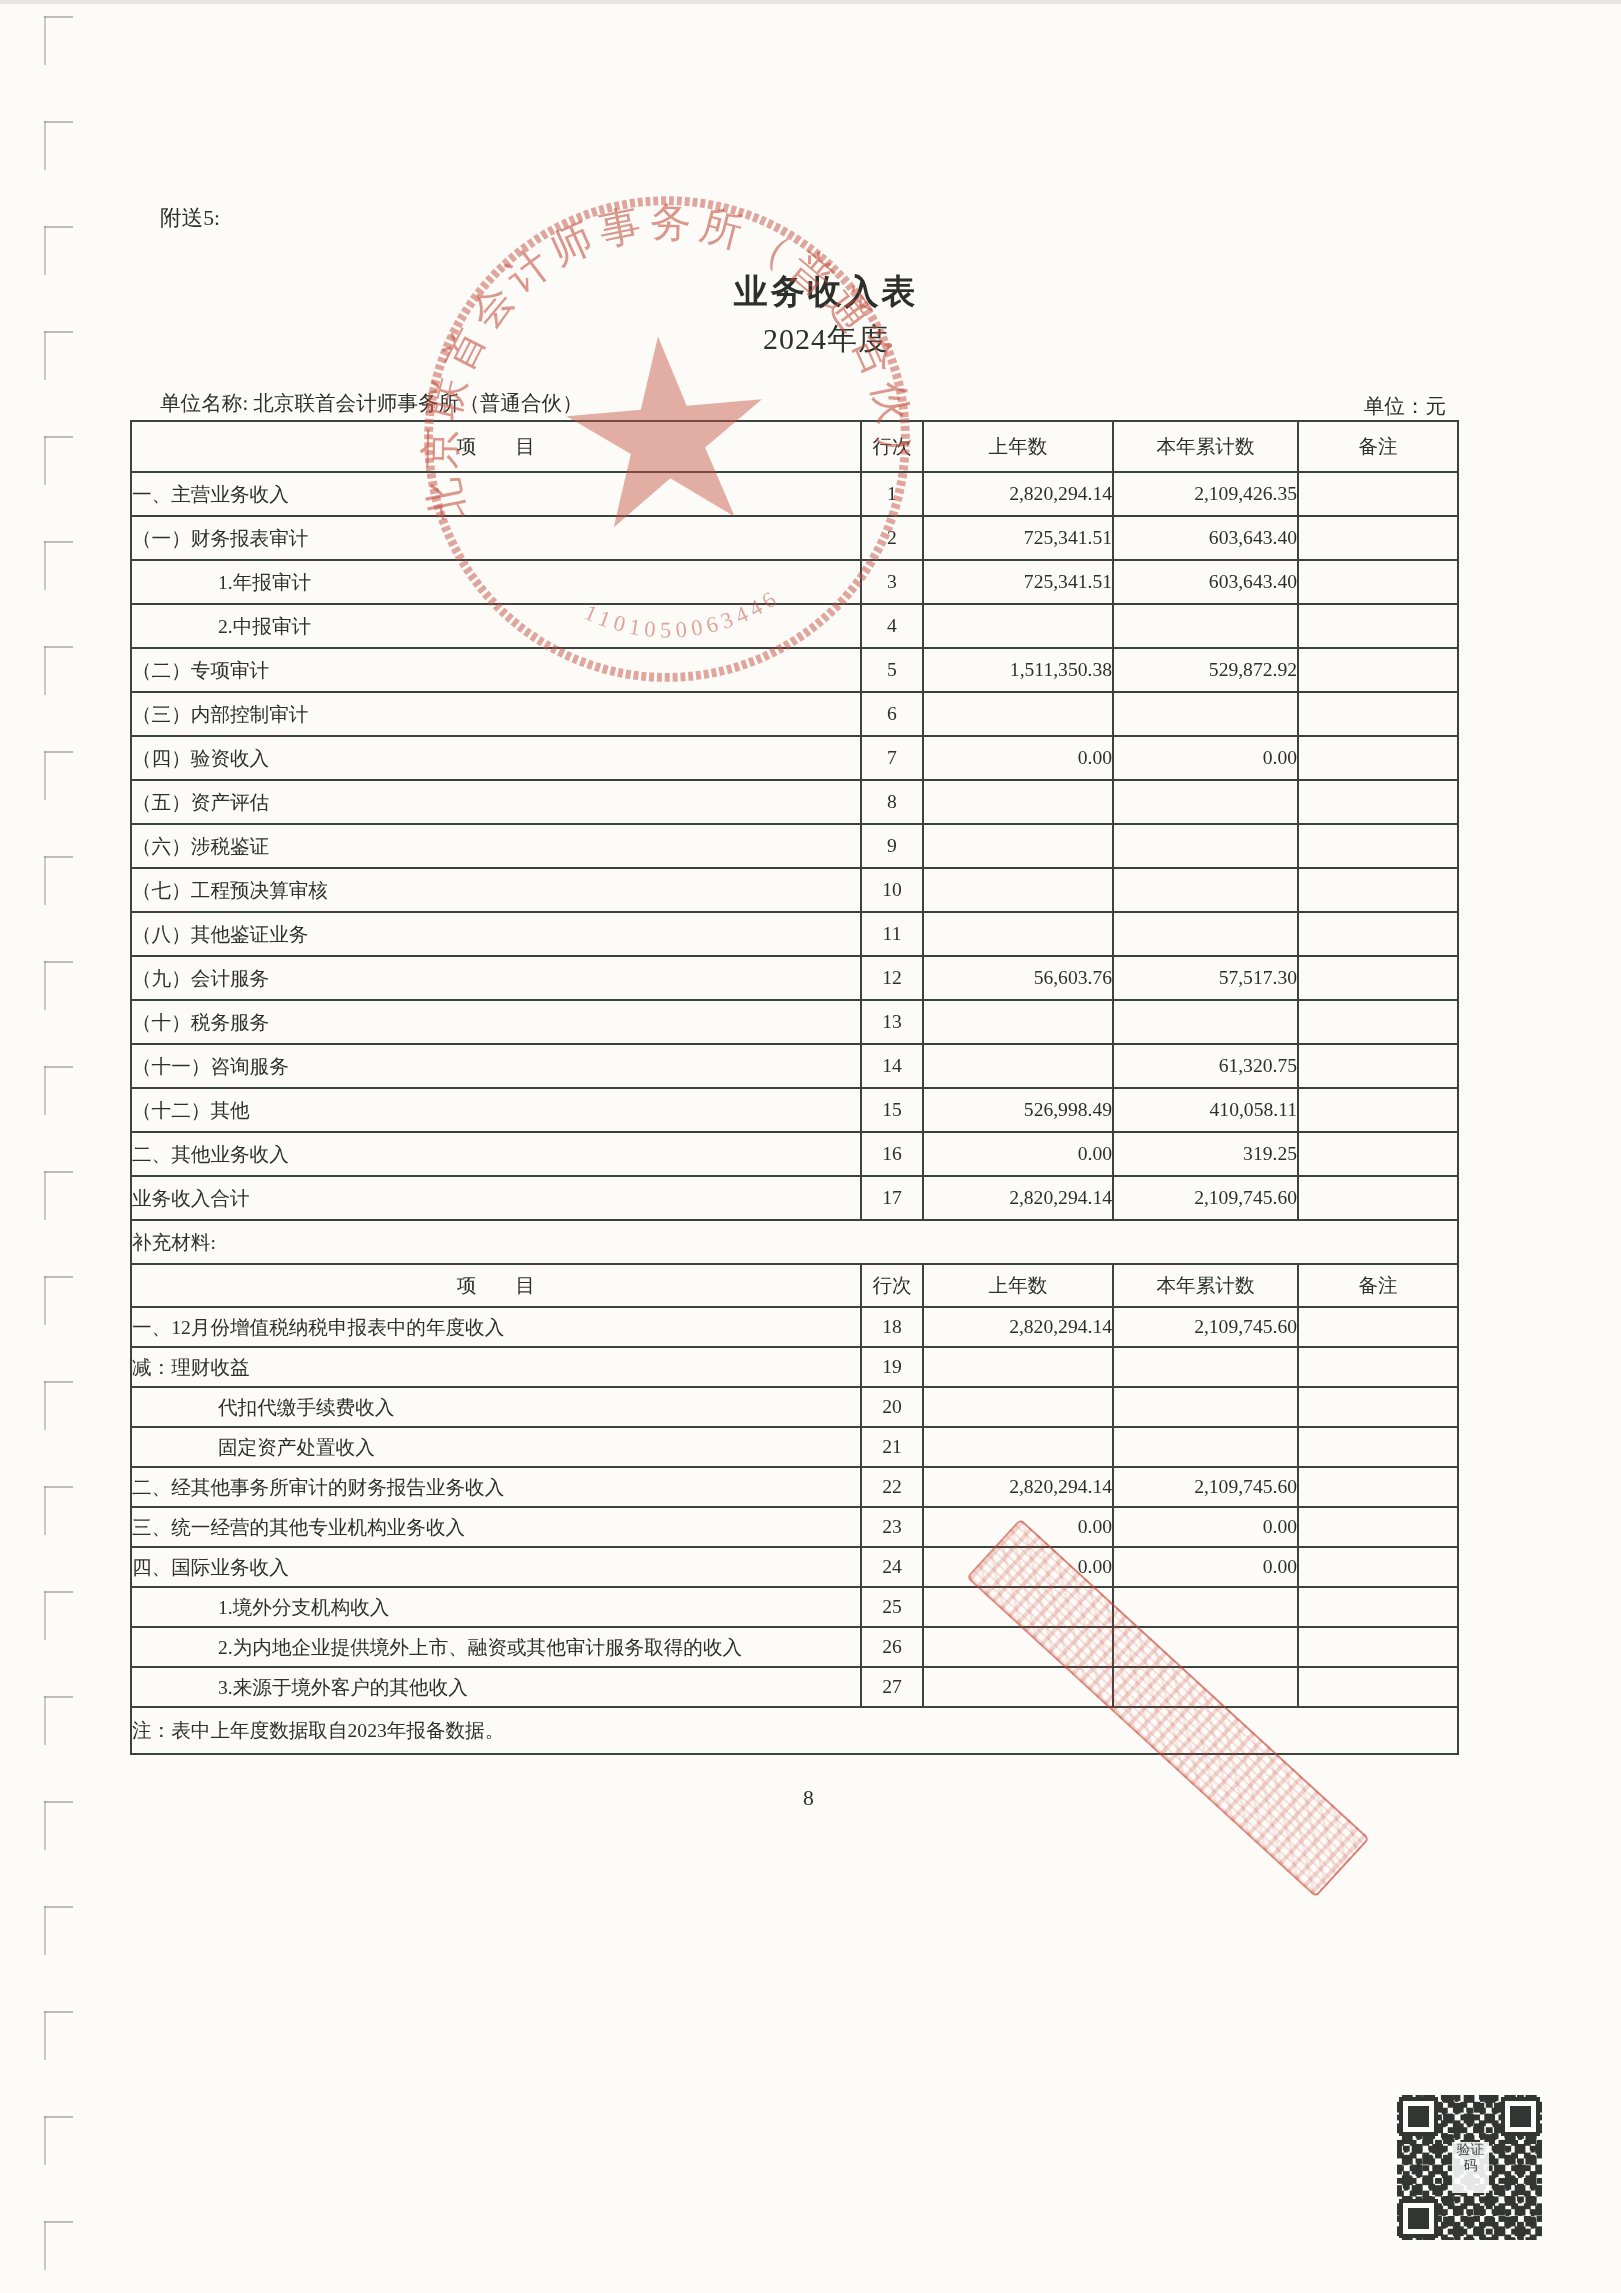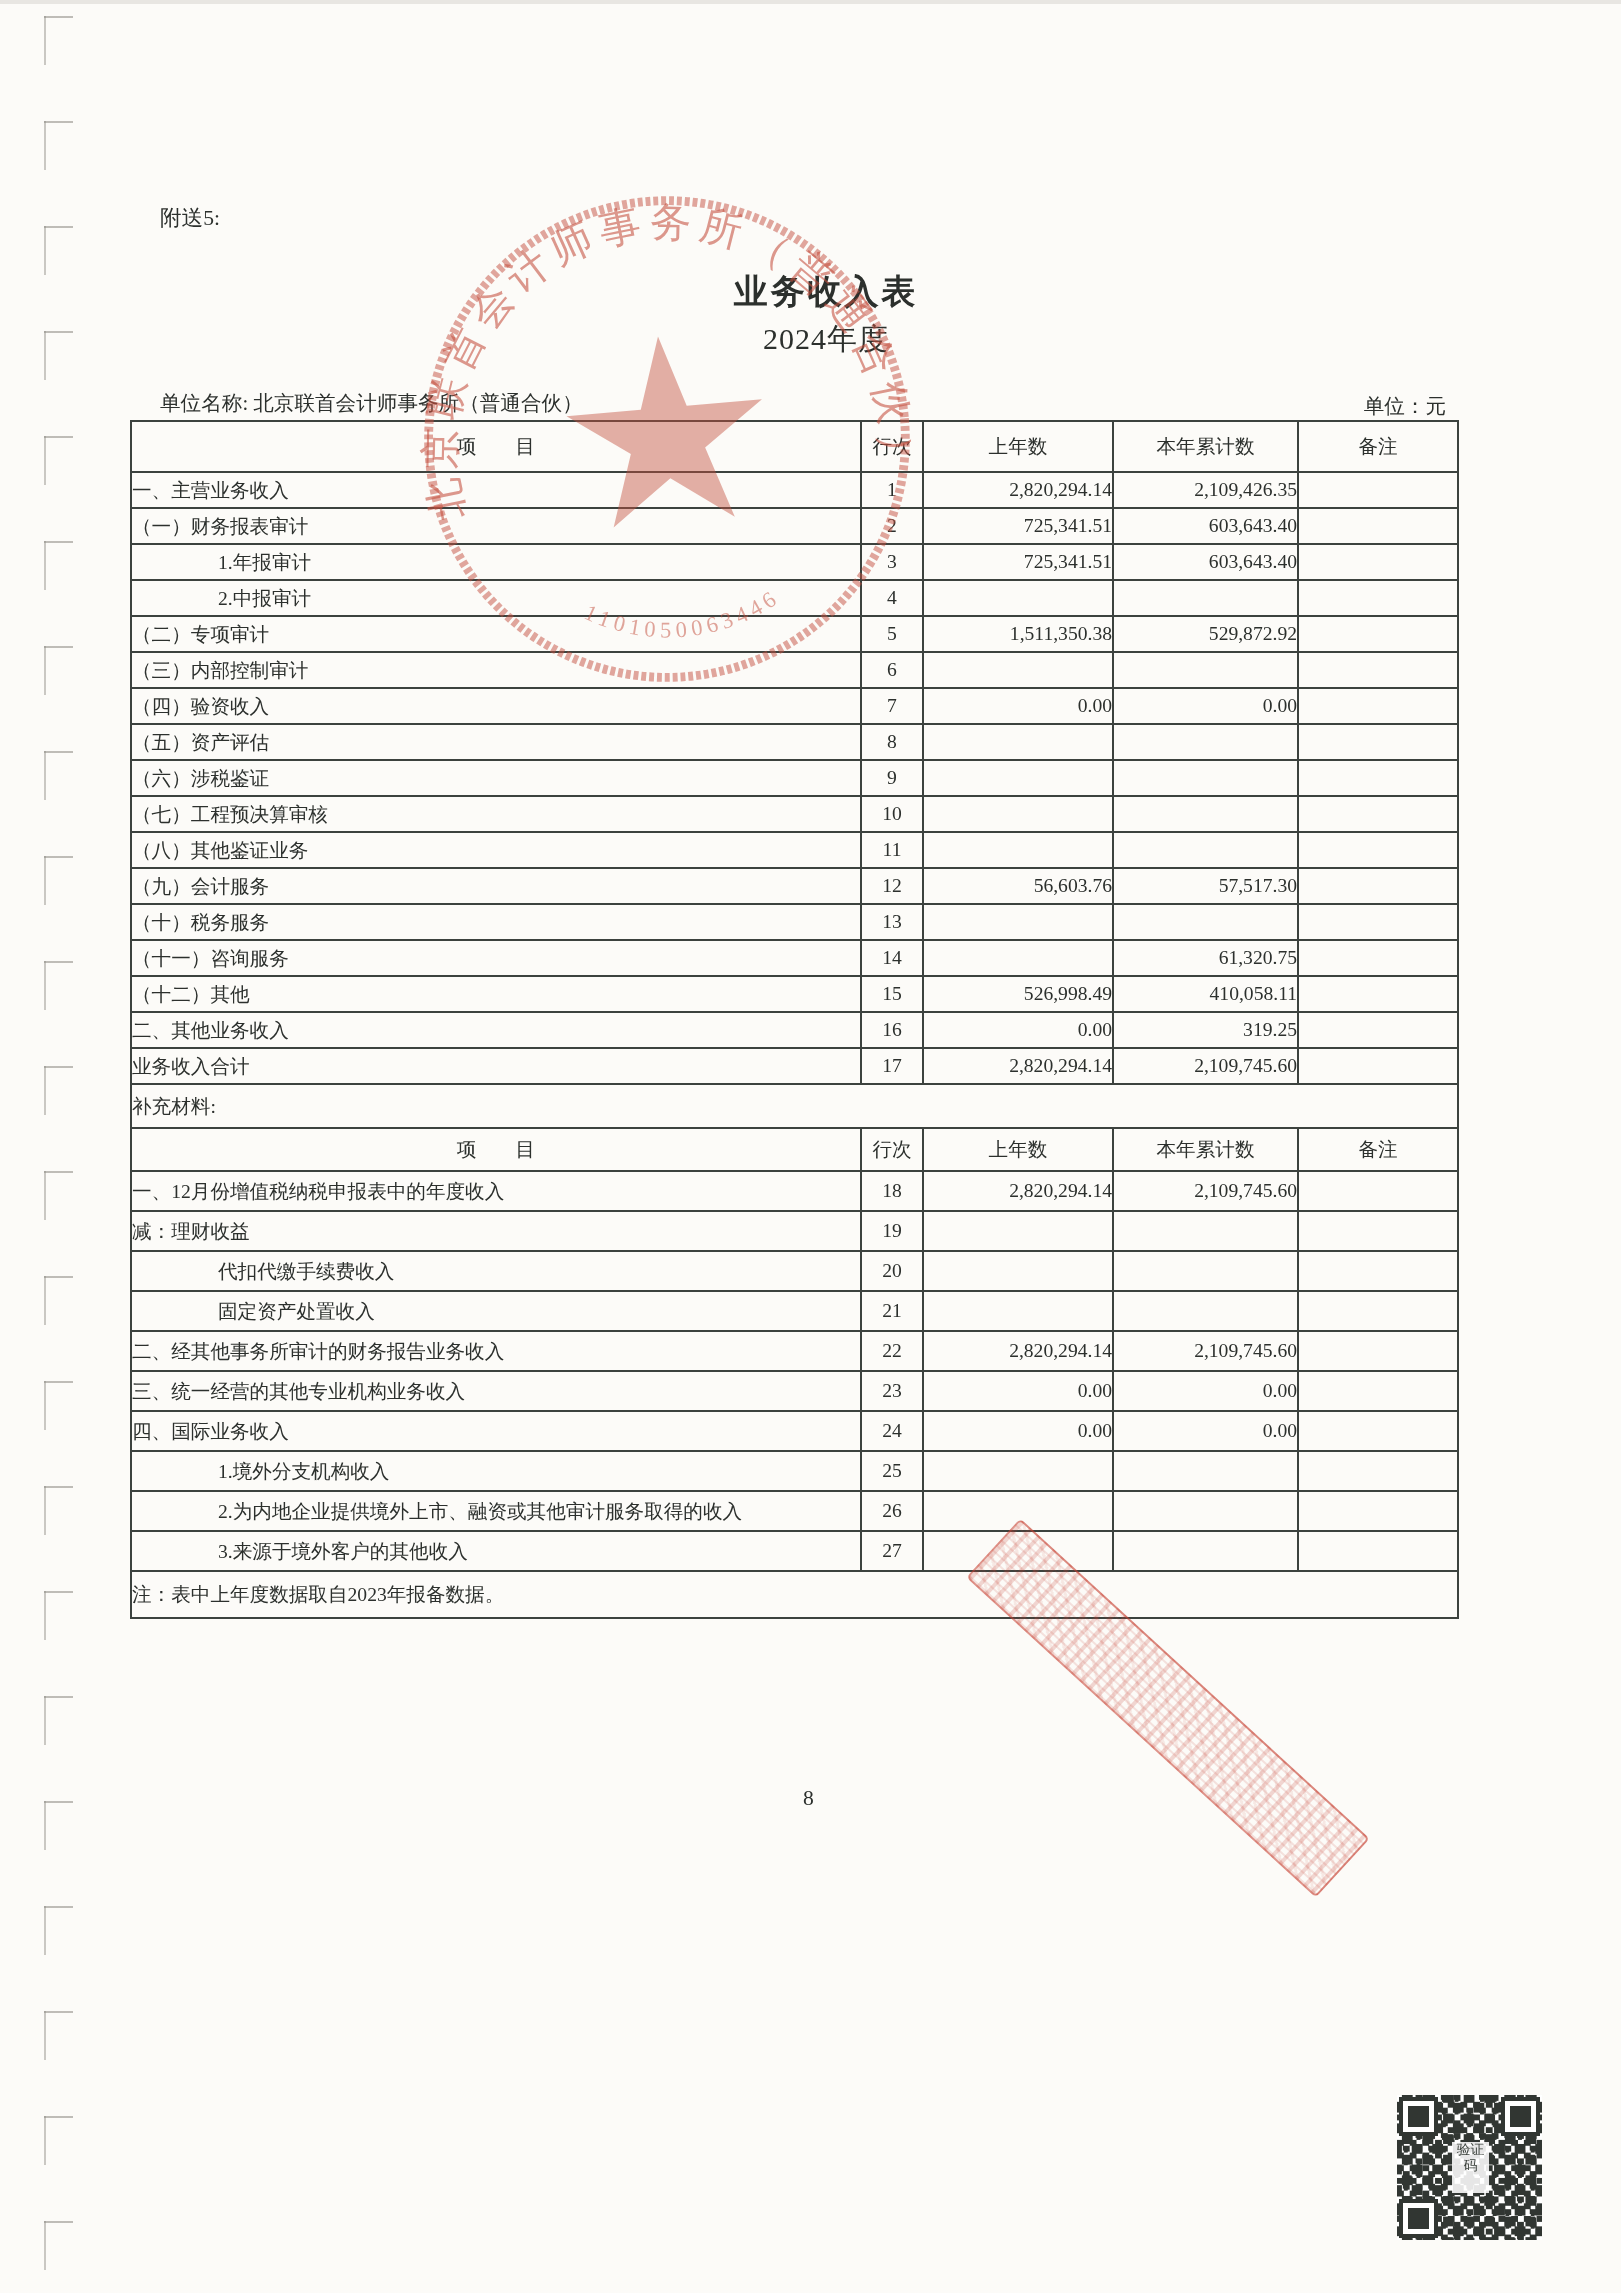--- a/index.html
+++ b/index.html
@@ -25,21 +25,21 @@
   .unitlbl { position:absolute; left:1279px; top:388px; width:167px; text-align:right; font-size:20.6px; }
   .pagenum { position:absolute; left:789px; top:1782px; width:39px; text-align:center; font-size:21.6px; }
   
   table.sheet { position:absolute; left:130px; top:416px; width:1327px;
     border-collapse:collapse; table-layout:fixed;padding-left:9px; }
   table.sheet td, table.sheet th {
     border:2px solid #3c423e; padding:0; font-size:19.6px; font-weight:normal;
     color:#2c302d; overflow:hidden; white-space:nowrap; vertical-align:middle;
   }
   .hdr1 { height:51px; } .hdr1 th, .hdr2 td { text-align:center; font-size:20.6px; }
-  .rows1 tr { height:36px;border-radius:6px; }
+  .rows1 tr { height:44px;border-radius:6px; }
   .supp { height:44px;border-radius:11px; } .hdr2 { height:43px; }
   .rows2 tr { height:40px; }
   .noterow { height:47px; }
   .c-label { text-align:left; padding-left:9.8px; }
   .c-label.ind { padding-left:86px; }
   .c-line { text-align:center; }
   .c-num { text-align:right; }
   .c-prev { padding-right:39px; }
   .c-curr { padding-right:17.6px; }
   .full-td { text-align:left; padding-left:7.8px; font-size:19.6px; }

